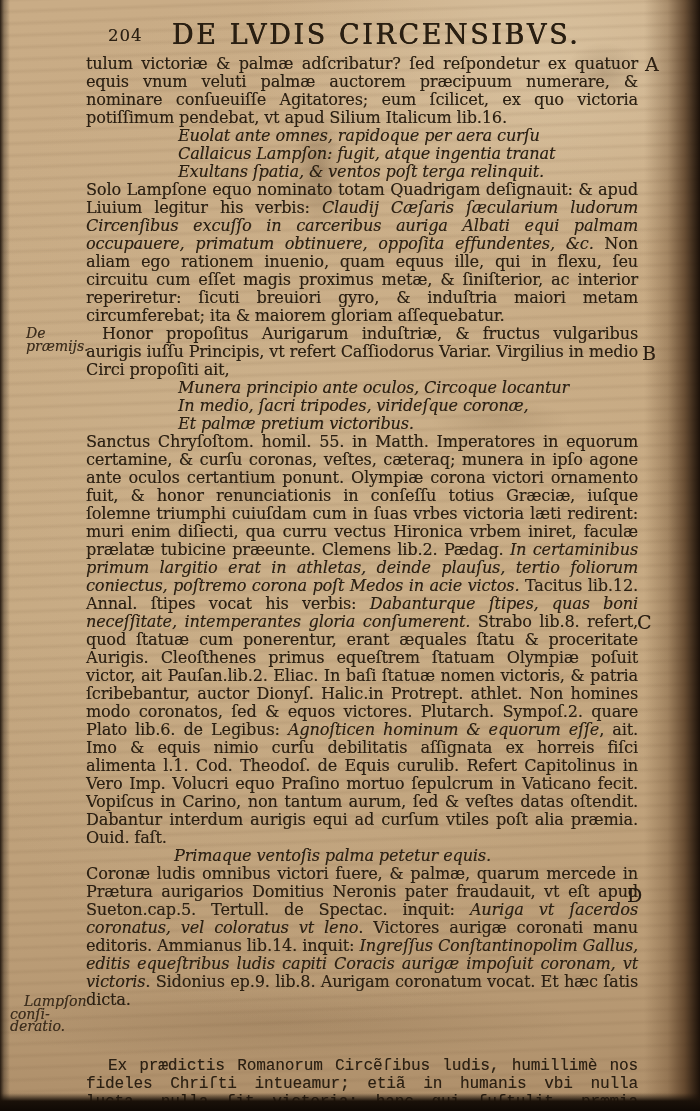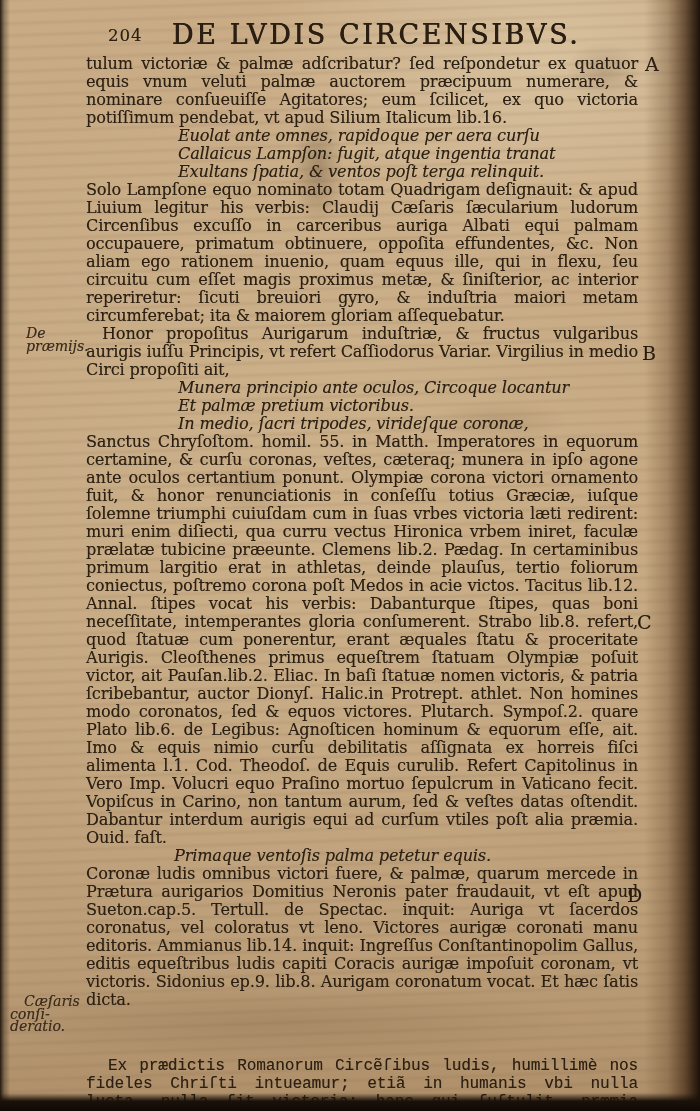--- a/index.html
+++ b/index.html
@@ -33,21 +33,21 @@
   .pagenum{position:absolute;left:22px;top:7px;font-size:16.5px;letter-spacing:1px;}
   .title{margin:0;font-size:27px;font-weight:normal;text-align:center;letter-spacing:2.6px;
     transform:translateX(14px);text-shadow:.5px 0 0 currentColor, .3px .2px .5px rgba(42,31,18,.5);}
 
   .text-col{position:absolute;left:86px;top:55px;width:552px;
     font-size:16px;line-height:18px;text-align:justify;letter-spacing:-.1px;}
   .para{margin:0;}
   .indent{text-indent:16px;}
   .indent2{text-indent:22px;}
   .gap{margin-top:48px;font-family:Liberation Mono, monospace;}
-  .it{}
+  .it{font-style:italic;}
   .verse{font-style:italic;text-align:left;}
   .v1{padding-left:92px;}
   .v2{padding-left:92px;}
   .v3{padding-left:88px;}
   .tail{text-align:center;padding-right:28px;}
 
   .note{position:absolute;font-style:italic;font-size:14px;line-height:12.5px;
     color:#3b2c1c;text-align:left;}
   .note1{left:26px;top:327px;width:80px;}
   .note2{left:10px;top:995px;width:88px;}
@@ -67,42 +67,42 @@
 
   <div class="header">
     <span class="pagenum">204</span>
     <h1 class="title">DE LVDIS CIRCENSIBVS.</h1>
   </div>
 
   <div class="note note1">
       <div class="nline">De præmijs.</div>
     </div>
   <div class="note note2">
-      <div class="nline">Cæſaris conſi-</div>
+      <div class="nline">Lampſon conſi-</div>
       <div class="nline">deratio.</div>
     </div>
 
   <span class="sig sigA">A</span>
   <span class="sig sigB">B</span>
   <span class="sig sigC">C</span>
   <span class="sig sigD">D</span>
 
   <main class="text-col">
     <p class="para"><span>tulum victoriæ &amp; palmæ adſcribatur? ſed reſpondetur ex quatuor equis vnum veluti palmæ auctorem præcipuum numerare, &amp; nominare conſueuiſſe Agitatores; eum ſcilicet, ex quo victoria potiſſimum pendebat, vt apud Silium Italicum lib.16.</span></p>
     <div class="verse v1">
         <div class="nline">Euolat ante omnes, rapidoque per aera curſu</div>
         <div class="nline">Callaicus Lampſon: fugit, atque ingentia tranat</div>
         <div class="nline">Exultans ſpatia, &amp; ventos poſt terga relinquit.</div>
       </div>
     <p class="para"><span>Solo Lampſone equo nominato totam Quadrigam deſignauit: &amp; apud Liuium legitur his verbis: </span><span class="it">Claudij Cæſaris ſæcularium ludorum Circenſibus excuſſo in carceribus auriga Albati equi palmam occupauere, primatum obtinuere, oppoſita effundentes, &amp;c.</span><span> Non aliam ego rationem inuenio, quam equus ille, qui in flexu, ſeu circuitu cum eſſet magis proximus metæ, &amp; ſiniſterior, ac interior reperiretur: ſicuti breuiori gyro, &amp; induſtria maiori metam circumferebat; ita &amp; maiorem gloriam aſſequebatur.</span></p>
     <p class="para indent"><span>Honor propoſitus Aurigarum induſtriæ, &amp; fructus vulgaribus aurigis iuſſu Principis, vt refert Caſſiodorus Variar. Virgilius in medio Circi propoſiti ait,</span></p>
     <div class="verse v2">
         <div class="nline">Munera principio ante oculos, Circoque locantur</div>
+        <div class="nline">In medio, ſacri tripodes, virideſque coronæ,</div>
         <div class="nline">Et palmæ pretium victoribus.</div>
-        <div class="nline">In medio, ſacri tripodes, virideſque coronæ,</div>
       </div>
     <p class="para"><span>Sanctus Chryſoſtom. homil. 55. in Matth. Imperatores in equorum certamine, &amp; curſu coronas, veſtes, cæteraq; munera in ipſo agone ante oculos certantium ponunt. Olympiæ corona victori ornamento fuit, &amp; honor renunciationis in conſeſſu totius Græciæ, iuſque ſolemne triumphi cuiuſdam cum in ſuas vrbes victoria læti redirent: muri enim diſiecti, qua curru vectus Hironica vrbem iniret, faculæ prælatæ tubicine præeunte. Clemens lib.2. Pædag. </span><span class="it">In certaminibus primum largitio erat in athletas, deinde plauſus, tertio foliorum coniectus, poſtremo corona poſt Medos in acie victos.</span><span> Tacitus lib.12. Annal. ſtipes vocat his verbis: </span><span class="it">Dabanturque ſtipes, quas boni neceſſitate, intemperantes gloria conſumerent.</span><span> Strabo lib.8. refert, quod ſtatuæ cum ponerentur, erant æquales ſtatu &amp; proceritate Aurigis. Cleoſthenes primus equeſtrem ſtatuam Olympiæ poſuit victor, ait Pauſan.lib.2. Eliac. In baſi ſtatuæ nomen victoris, &amp; patria ſcribebantur, auctor Dionyſ. Halic.in Protrept. athlet. Non homines modo coronatos, ſed &amp; equos victores. Plutarch. Sympoſ.2. quare Plato lib.6. de Legibus: </span><span class="it">Agnoſticen hominum &amp; equorum eſſe</span><span>, ait. Imo &amp; equis nimio curſu debilitatis aſſignata ex horreis fiſci alimenta l.1. Cod. Theodoſ. de Equis curulib. Refert Capitolinus in Vero Imp. Volucri equo Praſino mortuo ſepulcrum in Vaticano fecit. Vopiſcus in Carino, non tantum aurum, ſed &amp; veſtes datas oſtendit. Dabantur interdum aurigis equi ad curſum vtiles poſt alia præmia. Ouid. faſt.</span></p>
     <div class="verse v3">
         <div class="nline">Primaque ventoſis palma petetur equis.</div>
       </div>
     <p class="para"><span>Coronæ ludis omnibus victori fuere, &amp; palmæ, quarum mercede in Prætura aurigarios Domitius Neronis pater fraudauit, vt eſt apud Sueton.cap.5. Tertull. de Spectac. inquit: </span><span class="it">Auriga vt ſacerdos coronatus, vel coloratus vt leno</span><span>. Victores aurigæ coronati manu editoris. Ammianus lib.14. inquit: </span><span class="it">Ingreſſus Conſtantinopolim Gallus, editis equeſtribus ludis capiti Coracis aurigæ impoſuit coronam, vt victoris</span><span>. Sidonius ep.9. lib.8. Aurigam coronatum vocat. Et hæc ſatis dicta.</span></p>
     <p class="para indent2 gap"><span>Ex prædictis Romanorum Circẽſibus ludis, humillimè nos fideles Chriſti intueamur; etiã in humanis vbi nulla lucta, nulla ſit victoria: hanc qui ſuſtulit, præmia ſuſtulit: &amp; vide quanti ferrum, ignem, beſtias cõtempſerint ſub præmio laudis humanæ: intuere etiam milites, nonne omnia ſudore cõſtant? non quanto plus laborauerint, tanto plus de victoria ſperant? nulla ignauia co-</span></p>
     <div class="para tail">ronatur:</div>
   </main>
 

